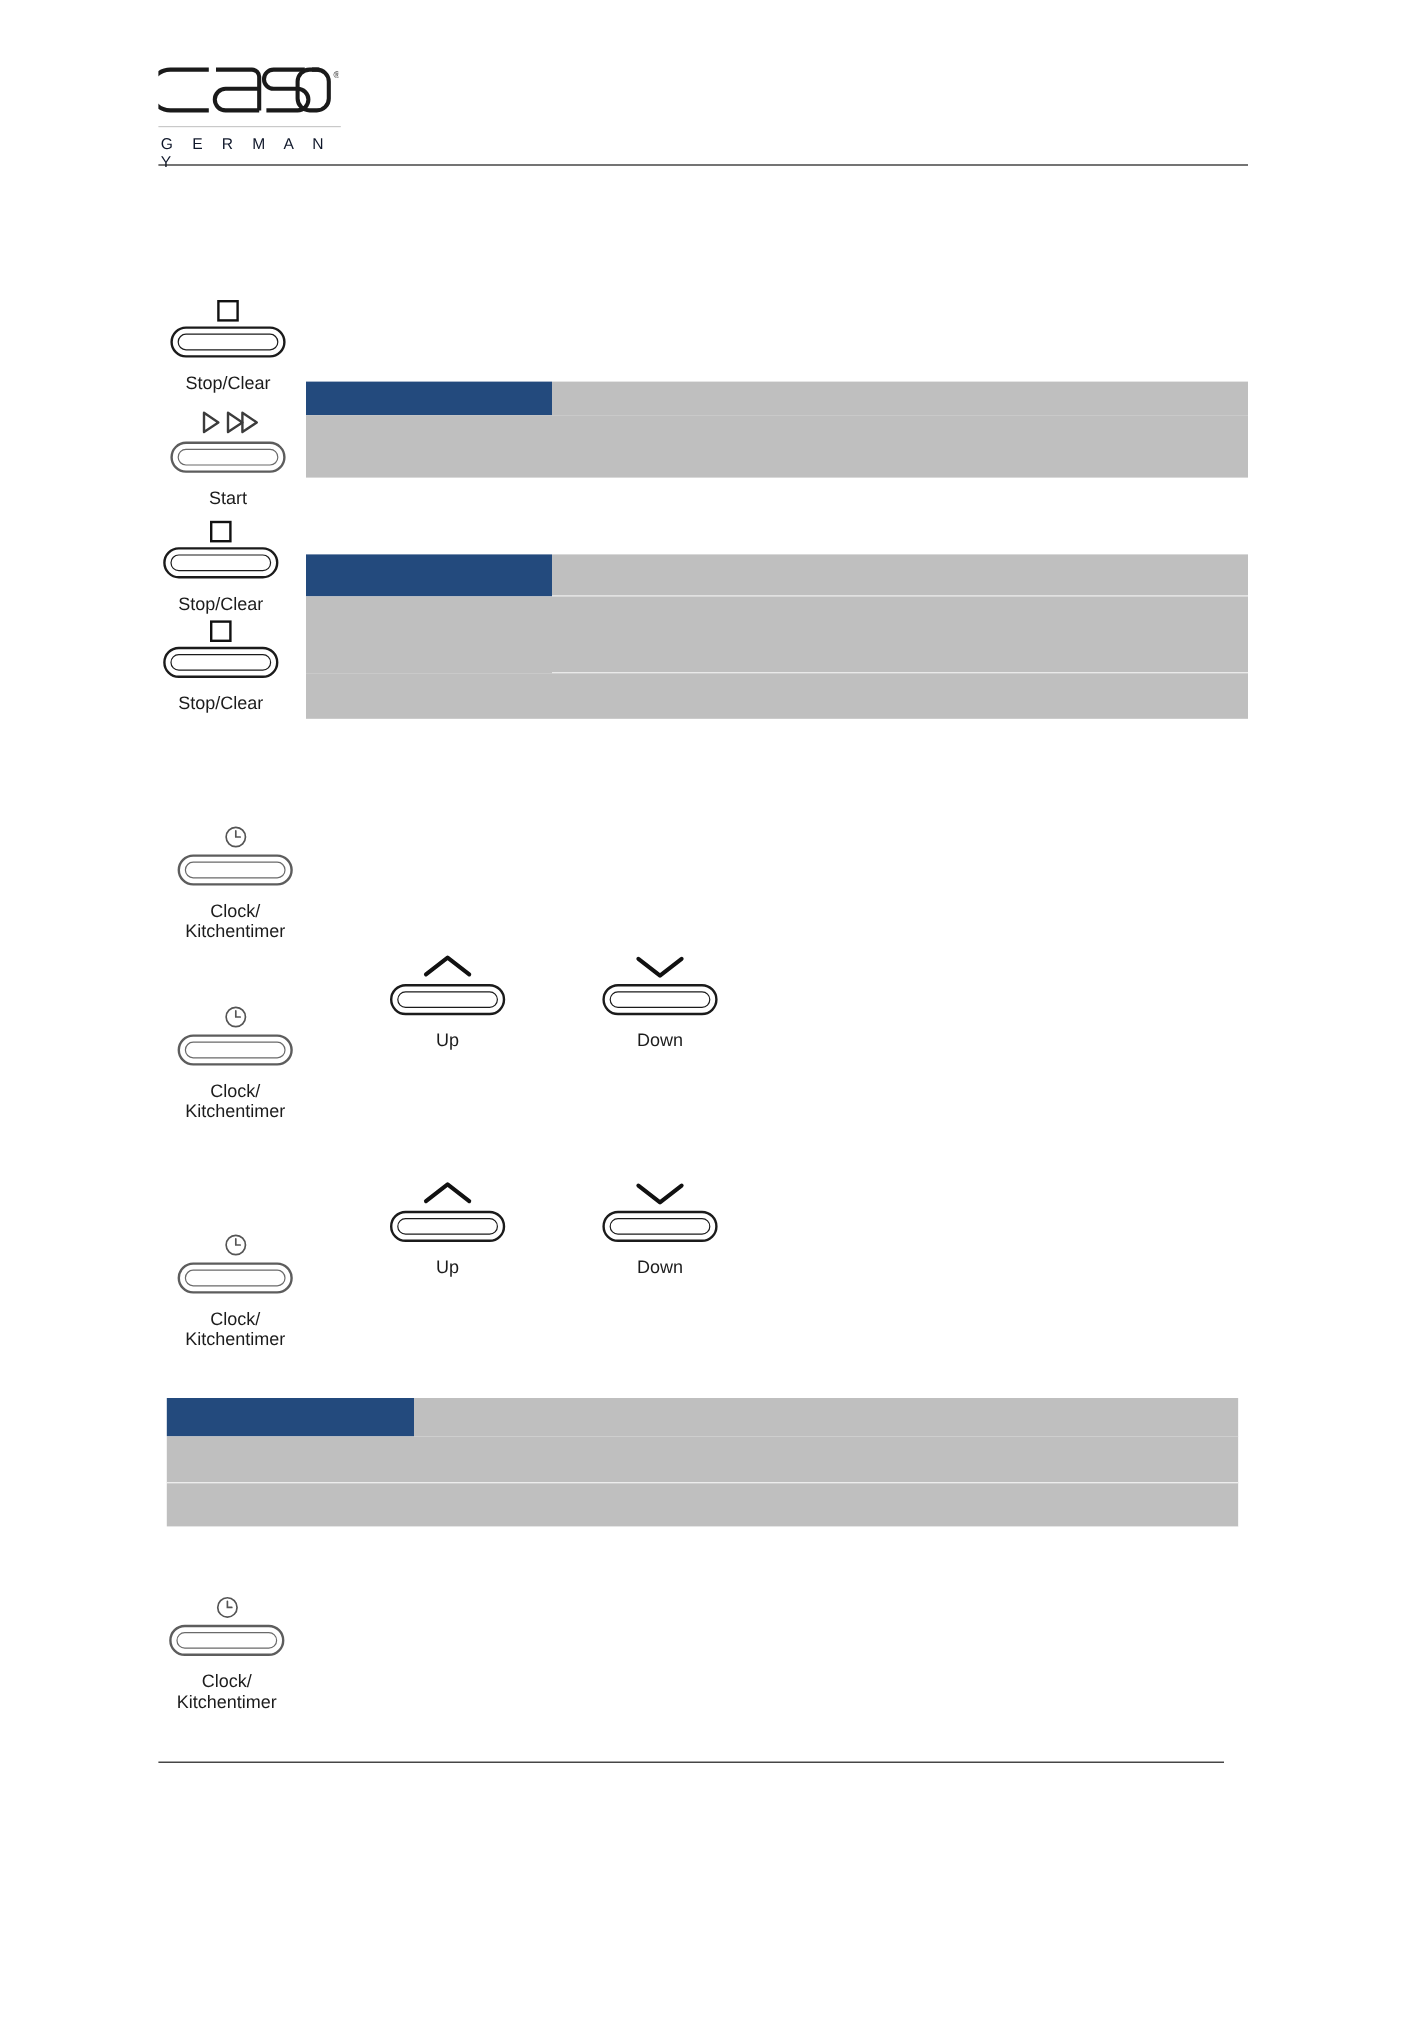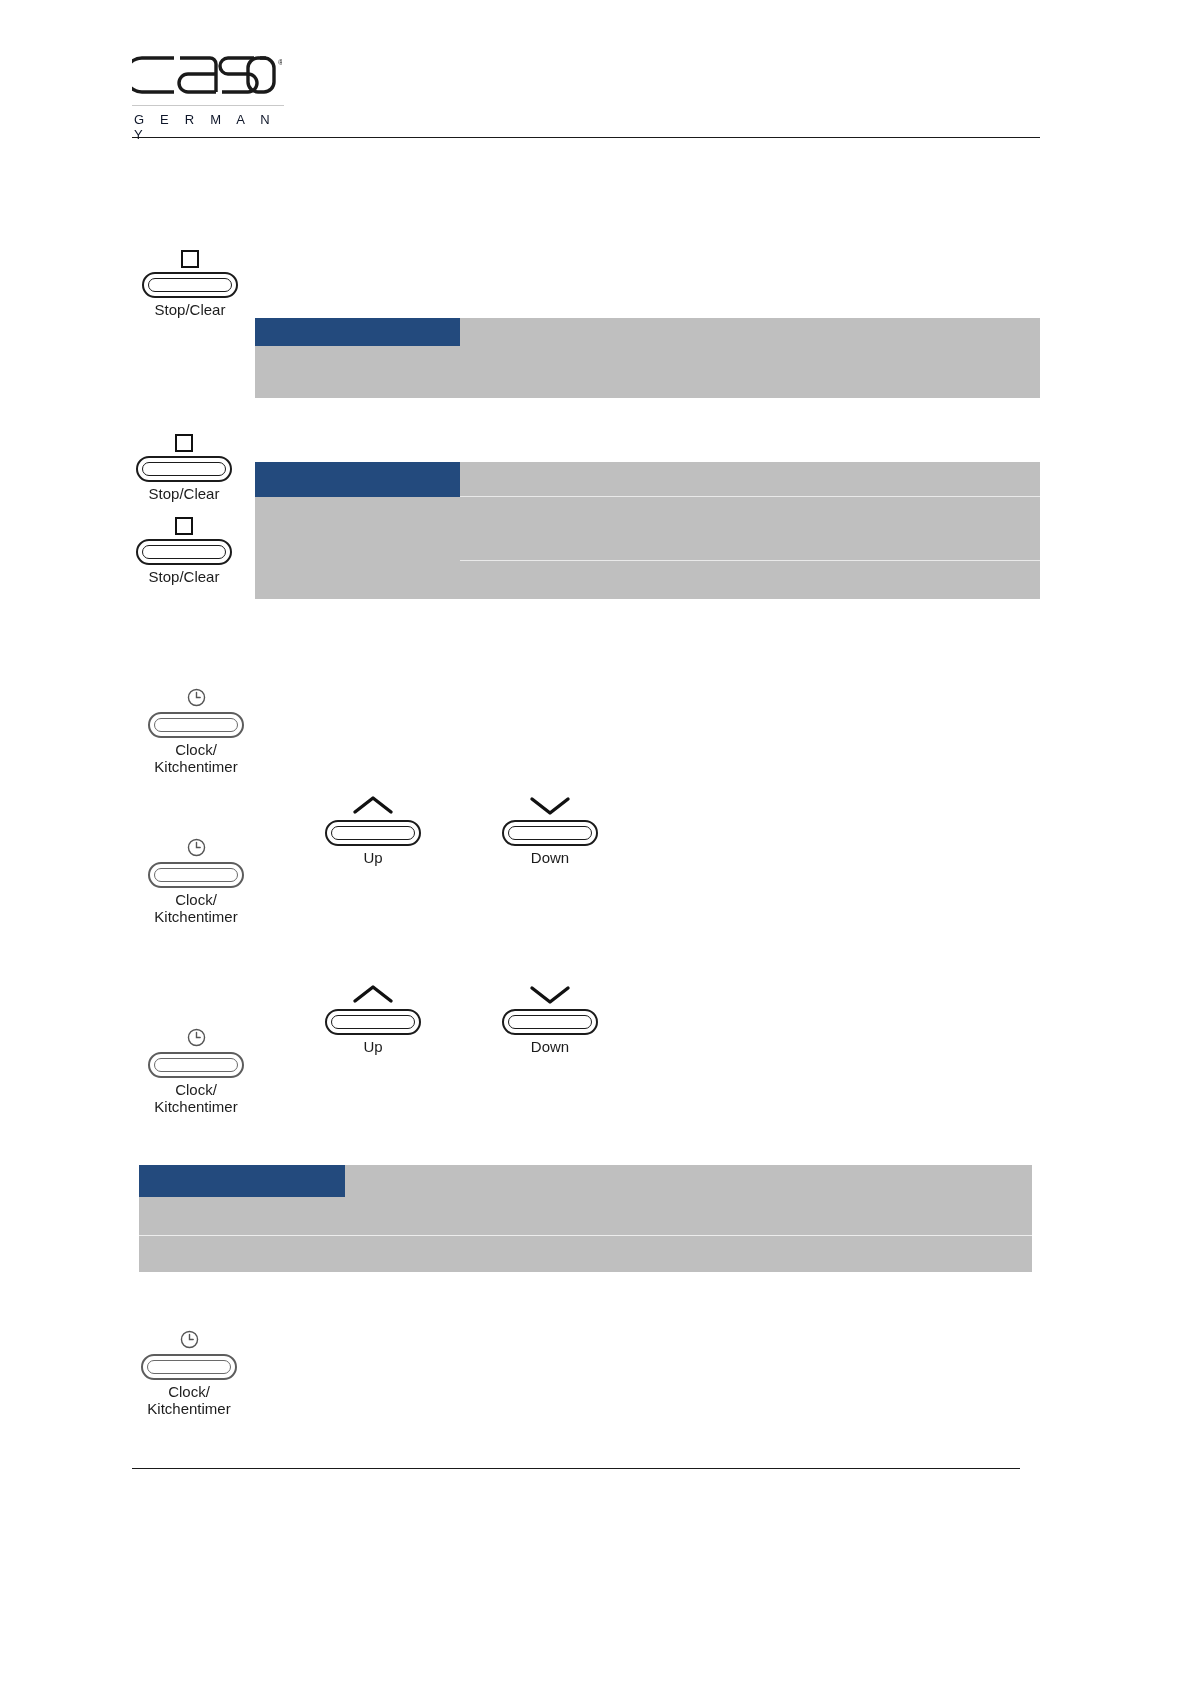--- a/index.html
+++ b/index.html
@@ -24,21 +24,21 @@
   .header-rule{position:absolute;left:0;top:85px;width:908px;height:1.4px;background:#1a1a1a;}
 
   
   .footer-rule{position:absolute;left:132px;top:1468px;width:888px;height:1.2px;background:#1a1a1a;}
 
   
   .ctrl{position:absolute;text-align:center;}
   .ctrl .glyph{height:30px;display:flex;align-items:flex-end;justify-content:center;}
   .ctrl .keycap{margin:4px auto 0;}
   .ctrl .cap-label{
-    margin-top:3px;font-size:15px;line-height:17px;color:#1c1c1c;
+    margin-top:13px;font-size:15px;line-height:17px;color:#1c1c1c;
     font-family:"Liberation Sans", sans-serif;white-space:pre-line;
   }
 
   
   .keycap{
     width:96px;height:26px;border:2px solid #5d5d5d;border-radius:14px;
     background:#fff;display:flex;align-items:center;justify-content:center;
     box-sizing:border-box;
   }
   .keycap .inner{
@@ -105,20 +105,35 @@
   <div class="ctrl" style="left:134px;top:238px;width:112px;">
     <div class="glyph">
         <div class="sq"></div>
       </div>
     <div class="keycap dark">
         <div class="inner"></div>
       </div>
     <div class="cap-label">Stop/Clear</div>
   </div>
 
+  <div class="ctrl" style="left:134px;top:334px;width:112px;">
+    <div class="glyph">
+      <svg width="56" height="24" viewBox="0 0 56 24" xmlns="http://www.w3.org/2000/svg">
+        <g fill="none" stroke="#3c3c3c" stroke-width="2" stroke-linejoin="round">
+          <path d="M8 4 L20 12 L8 20 Z"></path>
+          <path d="M28 4 L40 12 L28 20 Z"></path>
+          <path d="M40 4 L52 12 L40 20 Z"></path>
+        </g>
+      </svg>
+    </div>
+    <div class="keycap">
+        <div class="inner"></div>
+      </div>
+    <div class="cap-label">Start</div>
+  </div>
 
   <div class="ctrl" style="left:128px;top:422px;width:112px;">
     <div class="glyph">
         <div class="sq"></div>
       </div>
     <div class="keycap dark">
         <div class="inner"></div>
       </div>
     <div class="cap-label">Stop/Clear</div>
   </div>

